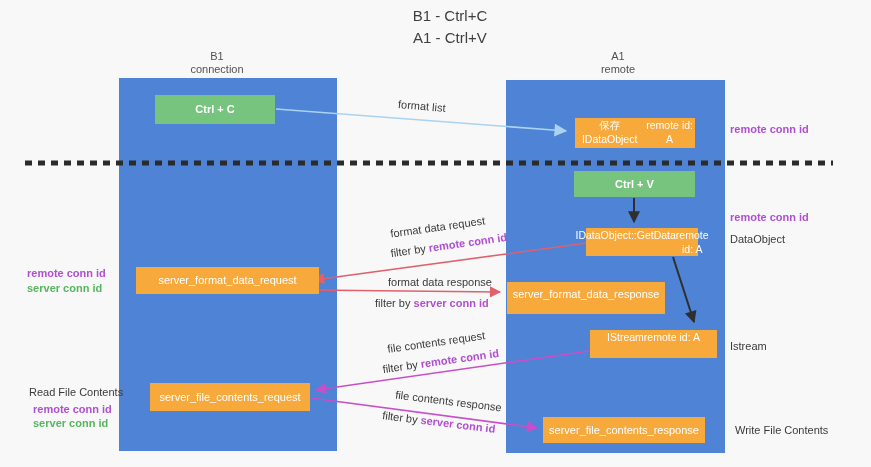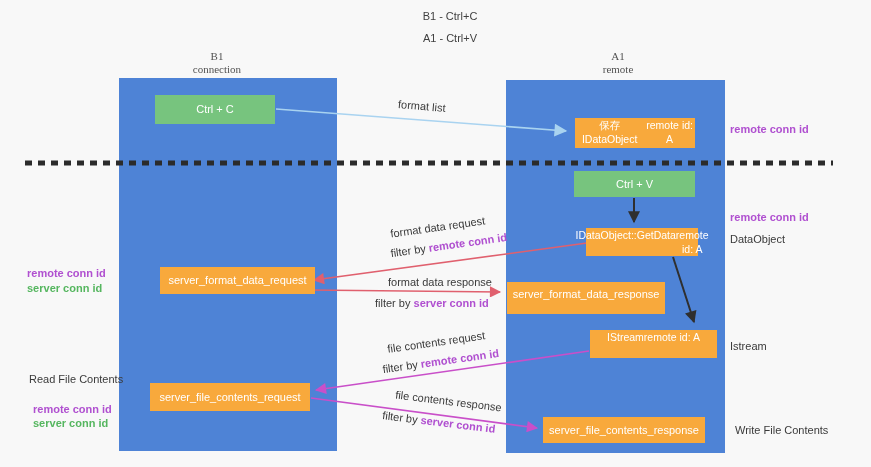--- a/index.html
+++ b/index.html
@@ -2,25 +2,25 @@
 <html><head>
 <meta charset="utf-8">
 <style>
   html,body{margin:0;padding:0;background:#f8f8f8;}
   .canvas{
     position:relative;width:871px;height:467px;background:#f8f8f8;overflow:hidden;
     font-family:"Liberation Sans","DejaVu Sans",sans-serif;color:#3a3a3a;
   }
   .lane{position:absolute;background:#4e83d6;}
   .title{position:absolute;left:340px;top:5px;width:220px;text-align:center;
-         font-size:11px;line-height:22px;color:#3f3f3f;}
+         font-size:15px;line-height:22px;color:#3f3f3f;}
   .colhead{position:absolute;width:120px;text-align:center;font-size:11px;
-           line-height:13px;color:#525252;font-family:Liberation Serif, serif;}
+           line-height:13px;color:#525252;}
   .box{position:absolute;color:#fff;text-align:center;font-size:11px;z-index:3;}
-  .green{background:#77c47e;}
+  .green{background:#77c47e;font-weight:bold;}
   .orange{background:#f8a93c;}
   .two-line{font-size:10.5px;line-height:14px;display:flex;flex-direction:row;justify-content:center;}
   .side{position:absolute;font-size:11px;white-space:nowrap;z-index:3;}
   .purple{color:#b050d0;font-weight:bold;}
   .greentx{color:#55b65f;font-weight:bold;}
   .dark{color:#3a3a3a;}
   .alabel{position:absolute;font-size:11px;white-space:nowrap;color:#3a3a3a;z-index:3;}
   .rotm8{transform:rotate(-8deg);}
   .rotp5{transform:rotate(5deg);}
   .rotp7{transform:rotate(7deg);}
@@ -81,21 +81,21 @@
     <div>remote id: A</div>
   </div>
 
   <div class="box green" style="left:574px;top:171px;width:121px;height:26px;line-height:26px;">Ctrl + V</div>
 
   <div class="box orange two-line" style="left:586px;top:228px;width:112px;height:28px;">
     <div>IDataObject::GetData</div>
     <div>remote id: A</div>
   </div>
 
-  <div class="box orange" style="left:160px;top:267px;width:155px;height:27px;line-height:27px;">server_format_data_request</div>
+  <div class="box orange" style="left:136px;top:267px;width:183px;height:27px;line-height:27px;">server_format_data_request</div>
 
   <div class="box orange" style="left:507px;top:282px;width:158px;height:32px;line-height:24px;">server_format_data_response</div>
 
   <div class="box orange two-line" style="left:590px;top:330px;width:127px;height:28px;">
     <div>IStream</div>
     <div>remote id: A</div>
   </div>
 
   <div class="box orange" style="left:150px;top:383px;width:160px;height:28px;line-height:28px;">server_file_contents_request</div>
 
@@ -104,21 +104,21 @@
   <div class="side purple" style="left:730px;top:123px;">remote conn id</div>
   <div class="side purple" style="left:730px;top:211px;">remote conn id</div>
   <div class="side dark" style="left:730px;top:233px;">DataObject</div>
   <div class="side dark" style="left:730px;top:340px;">Istream</div>
   <div class="side dark" style="left:735px;top:424px;">Write File Contents</div>
 
   <div class="side lbl-stack" style="left:27px;top:266px;">
     <div class="purple">remote conn id</div>
     <div class="greentx">server conn id</div>
   </div>
-  <div class="side dark" style="left:29px;top:373px;">Read File Contents</div>
+  <div class="side dark" style="left:29px;top:386px;">Read File Contents</div>
   <div class="side lbl-stack" style="left:33px;top:402px;line-height:14px;">
     <div class="purple">remote conn id</div>
     <div class="greentx">server conn id</div>
   </div>
 
   <div class="alabel rotp5" style="left:398px;top:100px;">format list</div>
 
   <div class="alabel rotm8" style="left:390px;top:221px;">format data request</div>
   <div class="alabel rotm8" style="left:390px;top:239px;">
     <span>filter by</span>

